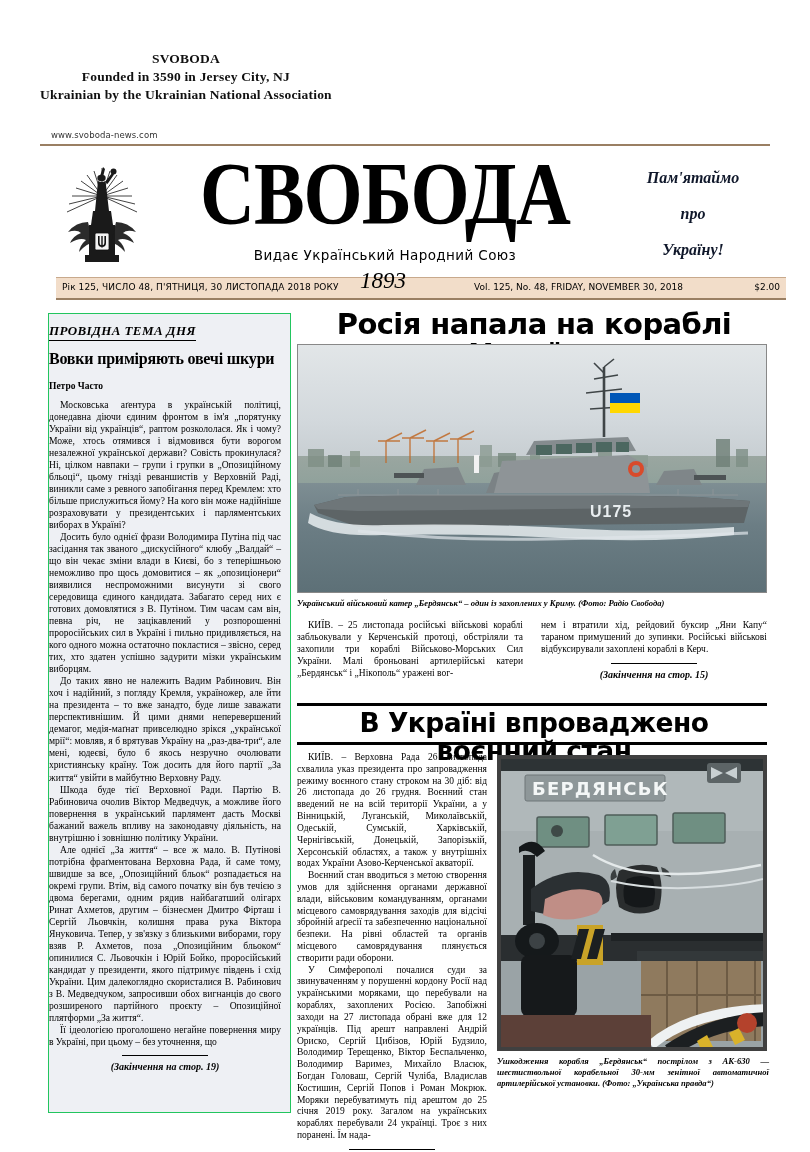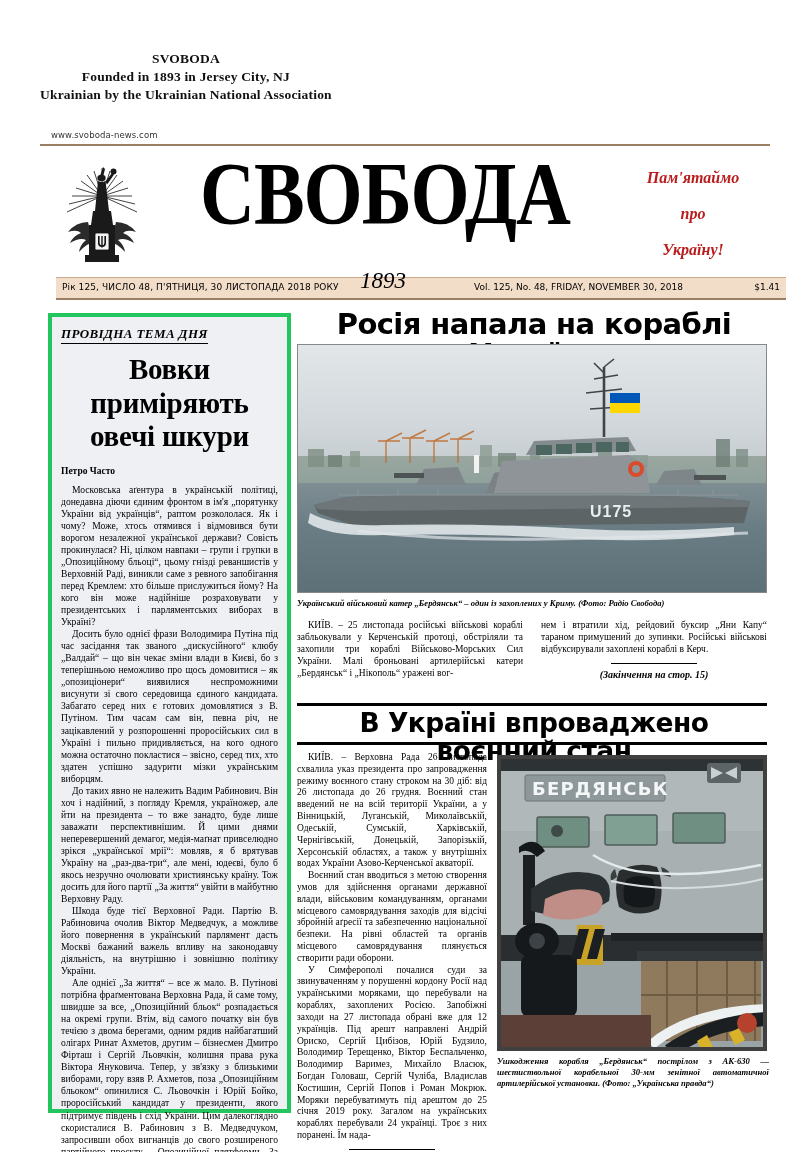--- a/index.html
+++ b/index.html
@@ -104,21 +104,21 @@
     position: absolute;
     right: 42px;
     top: 10px;
     width: 150px;
     text-align: center;
     font-family: "Liberation Serif", serif;
     font-style: italic;
     font-weight: bold;
     font-size: 16px;
     line-height: 2.25;
-    color: #b91c1c;
+    color: #0f172a;
   }
 
   
   .infobar {
     position: absolute;
     left: 56px;
     top: 277px;
     width: 730px;
     height: 20px;
     background: #f2ddc9;
@@ -161,41 +161,41 @@
   }
 
   
   .leftcol {
     position: absolute;
     left: 48px;
     top: 313px;
     width: 243px;
     height: 800px;
     background: #eef0f4;
-    border: 4px solid #22c55e;
+    border: 1px solid #22c55e;
     box-sizing: border-box;
-    padding: 7px 9px 6px 9px;
+    padding: 7px 9px 6px 0;
   }
   .kicker {
     font-family: "Liberation Serif", serif;
     font-style: italic;
     font-weight: bold;
     font-size: 13px;
     letter-spacing: .4px;
     border-bottom: 1.2px solid #000;
     display: inline-block;
     padding-bottom: 1px;
     margin-bottom: 9px;
   }
   .lead-head {
     font-family: "Liberation Serif", "DejaVu Serif", serif;
     font-weight: bold;
-    font-size: 29px;
+    font-size: 16px;
     line-height: 1.16;
-    text-align: center;
+    text-align: left;
     margin: 0 0 12px 0;
     letter-spacing: -.2px;
   }
   .byline {
     font-family: "Liberation Serif", serif;
     font-weight: bold;
     font-size: 9.5px;
     margin-bottom: 8px;
   }
   .body-left p {
@@ -381,21 +381,21 @@
     background: linear-gradient(180deg,#7e8e93 0%, #6b7d84 40%, #5d7077 100%);
   }
 </style>
 </head>
 <body>
 
 <div class="page">
 
   <div class="ident">
     <div>SVOBODA</div>
-    <div>Founded in 1893 in Jersey City, NJ</div>
+    <div>Founded in 3590 in Jersey City, NJ</div>
     <div>Ukrainian by the Ukrainian National Association</div>
   </div>
 
   <div class="weburl">www.svoboda-news.com</div>
   <div class="url-rule"></div>
 
   <div class="masthead">
 
     <div class="emblem">
       <svg width="95" height="110" viewBox="0 0 95 110">
@@ -440,32 +440,33 @@
         </g>
 
         <g fill="#1a1a1a" opacity="0.92">
           <path d="M33 66 q-12 0 -20 10 q9 -3 13 1 q-8 3 -11 10 q10 -6 16 -3 q-6 5 -7 12 q8 -9 14 -9 z"></path>
           <path d="M61 66 q12 0 20 10 q-9 -3 -13 1 q8 3 11 10 q-10 -6 -16 -3 q6 5 7 12 q-8 -9 -14 -9 z"></path>
         </g>
       </svg>
     </div>
 
     <div class="paper-title">СВОБОДА</div>
+    <div class="paper-sub">Видає Український Народний Союз</div>
 
     <div class="slogan">
       <div>Пам'ятаймо</div>
       <div>про</div>
       <div>Україну!</div>
     </div>
   </div>
 
   <div class="infobar">
     <div class="left">Рік 125, ЧИСЛО 48, П'ЯТНИЦЯ, 30 ЛИСТОПАДА 2018 РОКУ</div>
     <div class="right">Vol. 125, No. 48, FRIDAY, NOVEMBER 30, 2018</div>
-    <div class="price">$1.41</div>
+    <div class="price">$2.00</div>
   </div>
   <div class="year1893">1893</div>
 
   <div class="leftcol">
     <div class="kicker">ПРОВІДНА ТЕМА ДНЯ</div>
     <div class="lead-head">Вовки приміряють овечі шкури</div>
     <div class="byline">Петро Часто</div>
     <div class="body-left">
       <p>Московська аґентура в українській політиці, донедавна діючи єдиним фронтом в ім'я „порятунку України від українців“, раптом розкололася. Як і чому? Може, хтось отямився і відмовився бути ворогом незалежної української держави? Совість прокинулася? Ні, цілком навпаки – групи і групки в „Опозиційному бльоці“, цьому гнізді реваншистів у Верховній Раді, виникли саме з ревного запобігання перед Кремлем: хто більше прислужиться йому? На кого він може надійніше розраховувати у президентських і парляментських виборах в Україні?</p>
       <p>Досить було однієї фрази Володимира Путіна під час засідання так званого „дискусійного“ клюбу „Валдай“ – що він чекає зміни влади в Києві, бо з теперішньою неможливо про щось домовитися – як „опозиціонери“ виявилися неспроможними висунути зі свого середовища єдиного кандидата. Забагато серед них є готових домовлятися з В. Путіном. Тим часам сам він, певна річ, не зацікавлений у розпорошенні проросійських сил в Україні і пильно придивляється, на кого одного можна остаточно покластися – звісно, серед тих, хто здатен успішно задурити мізки українським виборцям.</p>

